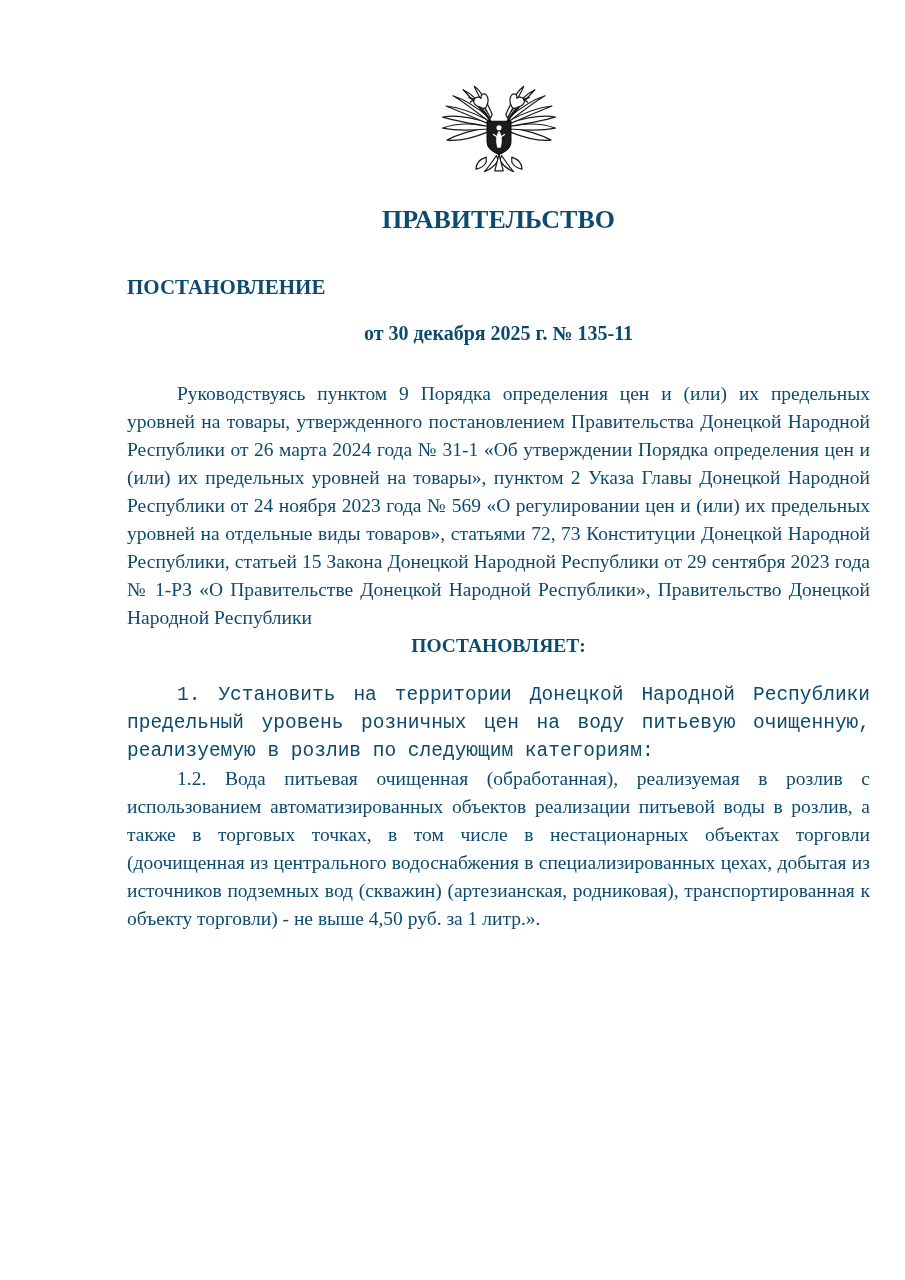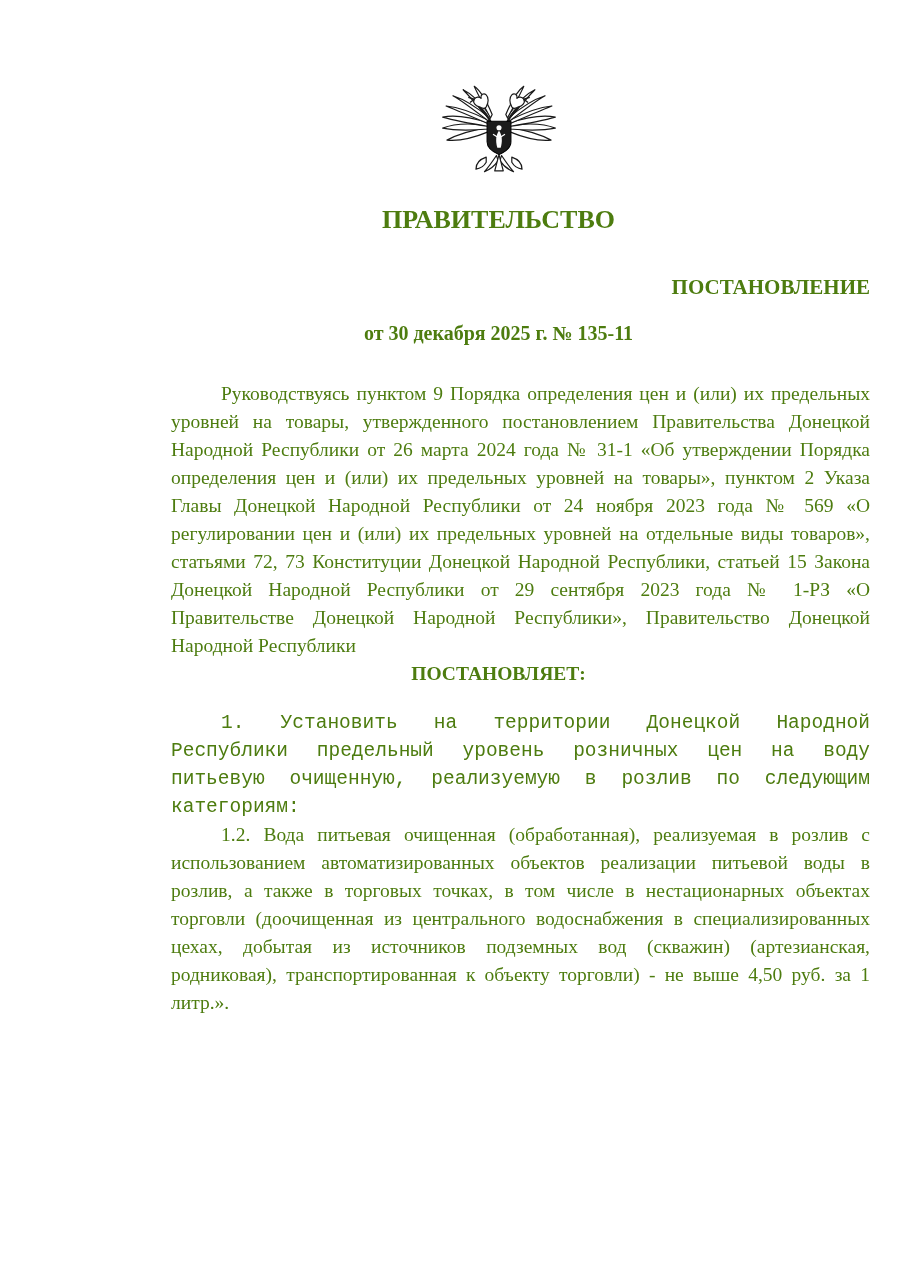--- a/index.html
+++ b/index.html
@@ -2,41 +2,41 @@
 <html><head>
 <meta charset="utf-8">
 <style>
   html, body { margin: 0; padding: 0; background: #ffffff; }
   .page {
     position: relative;
     width: 905px;
     height: 1024px;
     box-sizing: border-box;
     background: #ffffff;
-    color: #4d7c0f;
+    color: #0c4a6e;
     font-family: "Liberation Serif", "DejaVu Serif", serif;
     font-size: 19.5px;
     line-height: 28px;
     padding: 83px 35px 0 127px;
     overflow: hidden;
   }
   .emblem {
     display: block;
     margin: 0 auto 16px auto;
     width: 128px;
     height: 104px;
   }
   .org-name {
     text-align: center;
     font-weight: bold;
     font-size: 26px;
     line-height: 34px;
   }
   .doc-type {
-    text-align: right;
+    text-align: left;
     font-weight: bold;
     font-size: 21px;
     line-height: 28px;
     margin: 36px 0 0 0;
   }
   .date-line {
     text-align: center;
     font-weight: bold;
     font-size: 20px;
     line-height: 28px;
@@ -46,21 +46,20 @@
     text-align: center;
     font-weight: bold;
     font-size: 20px;
     line-height: 29px;
     margin: 33px 0 0 0;
   }
   p { margin: 0; }
   .para {
     text-align: justify;
     text-indent: 50px;
-    margin-left: 44px;
   }
   .preamble { margin-top: 31px; }
   .resolves {
     font-weight: bold;
     text-align: center;
   }
   .item-first { margin-top: 21px; font-family: Liberation Mono, monospace; }
 </style>
 </head>
 <body>

